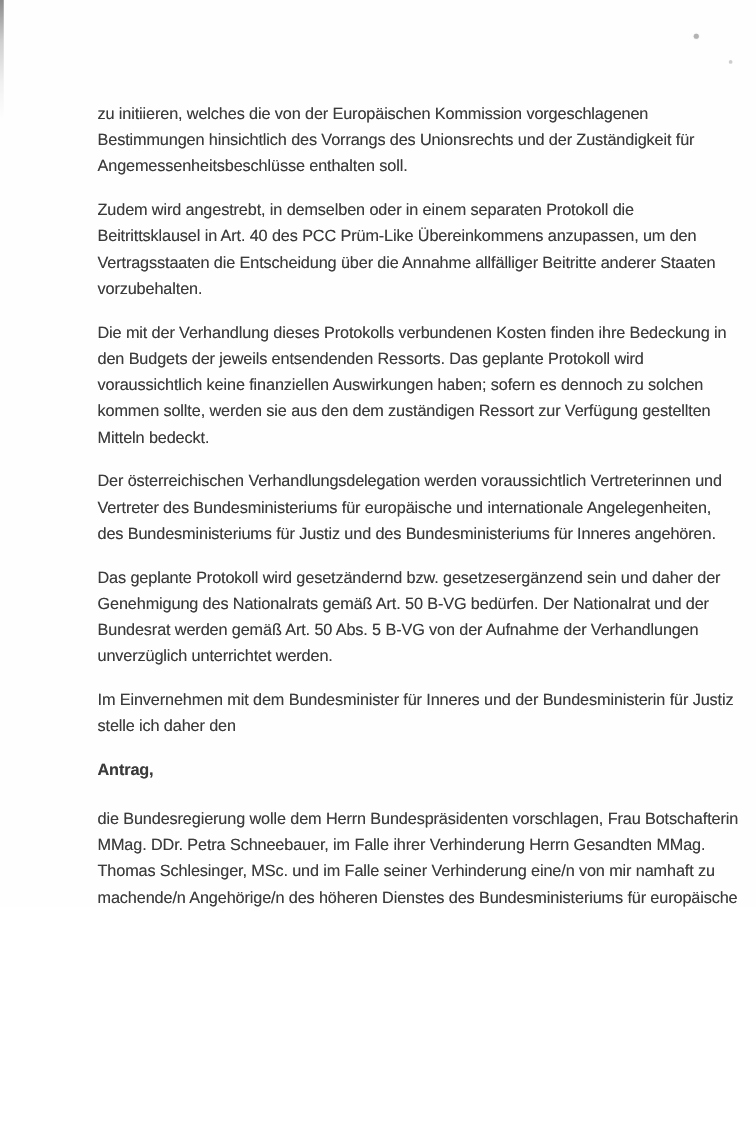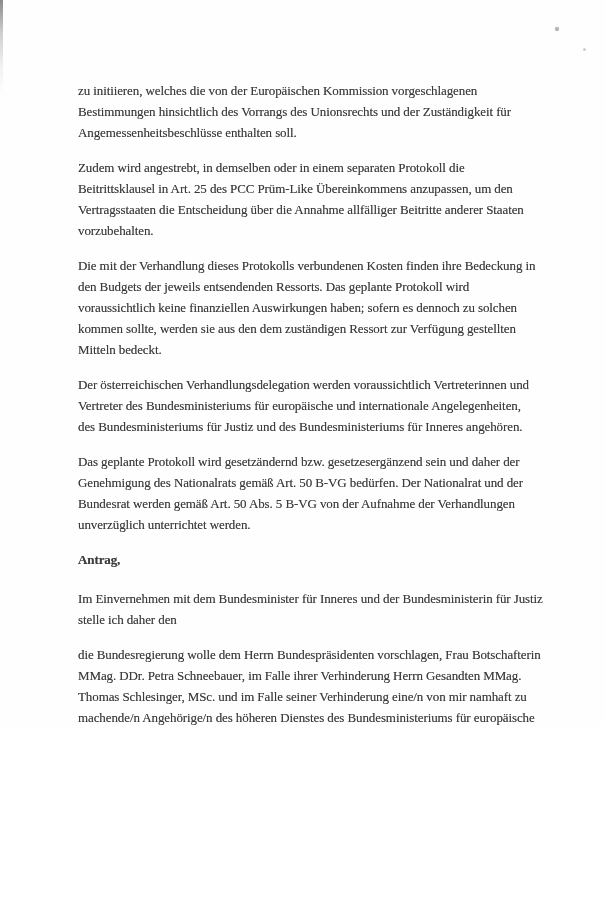--- a/index.html
+++ b/index.html
@@ -6,21 +6,21 @@
     margin: 0;
     padding: 0;
     background: #ffffff;
   }
   .page {
     position: relative;
     width: 605px;
     height: 726px;
     background: #fefefe;
     overflow: hidden;
-    font-family: Liberation Serif, serif;
+    font-family: Liberation Sans, sans-serif;
   }
   .doc-body {
     position: absolute;
     left: 78px;
     top: 80px;
     width: 480px;
   }
   p.para {
     margin: 0 0 14px 0;
     font-size: 13px;
@@ -95,38 +95,38 @@
   <div class="corner-streak"></div>
   <div class="speck-1"></div>
   <div class="speck-2"></div>
   <div class="smudge"></div>
 
   <div class="doc-body" style="color: rgb(59, 59, 59);">
       <p class="para">zu initiieren, welches die von der Europäischen Kommission vorgeschlagenen
 Bestimmungen hinsichtlich des Vorrangs des Unionsrechts und der Zuständigkeit für
 Angemessenheitsbeschlüsse enthalten soll.</p>
       <p class="para">Zudem wird angestrebt, in demselben oder in einem separaten Protokoll die
-Beitrittsklausel in Art. 25 des PCC Prüm-Like Übereinkommens anzupassen, um den
+Beitrittsklausel in Art. 40 des PCC Prüm-Like Übereinkommens anzupassen, um den
 Vertragsstaaten die Entscheidung über die Annahme allfälliger Beitritte anderer Staaten
 vorzubehalten.</p>
       <p class="para">Die mit der Verhandlung dieses Protokolls verbundenen Kosten finden ihre Bedeckung in
 den Budgets der jeweils entsendenden Ressorts. Das geplante Protokoll wird
 voraussichtlich keine finanziellen Auswirkungen haben; sofern es dennoch zu solchen
 kommen sollte, werden sie aus den dem zuständigen Ressort zur Verfügung gestellten
 Mitteln bedeckt.</p>
       <p class="para">Der österreichischen Verhandlungsdelegation werden voraussichtlich Vertreterinnen und
 Vertreter des Bundesministeriums für europäische und internationale Angelegenheiten,
 des Bundesministeriums für Justiz und des Bundesministeriums für Inneres angehören.</p>
       <p class="para">Das geplante Protokoll wird gesetzändernd bzw. gesetzesergänzend sein und daher der
 Genehmigung des Nationalrats gemäß Art. 50 B-VG bedürfen. Der Nationalrat und der
 Bundesrat werden gemäß Art. 50 Abs. 5 B-VG von der Aufnahme der Verhandlungen
 unverzüglich unterrichtet werden.</p>
-      <p class="para bold">Antrag,</p>
       <p class="para">Im Einvernehmen mit dem Bundesminister für Inneres und der Bundesministerin für Justiz
 stelle ich daher den</p>
+      <p class="para bold">Antrag,</p>
       <p class="para">die Bundesregierung wolle dem Herrn Bundespräsidenten vorschlagen, Frau Botschafterin
 MMag. DDr. Petra Schneebauer, im Falle ihrer Verhinderung Herrn Gesandten MMag.
 Thomas Schlesinger, MSc. und im Falle seiner Verhinderung eine/n von mir namhaft zu
 machende/n Angehörige/n des höheren Dienstes des Bundesministeriums für europäische
 und internationale Angelegenheiten zur Leitung der Verhandlungen über ein Protokoll zur</p>
     </div>
 
   <div class="footer">2 von 3</div>
 
   <div class="bottom-line"></div>

